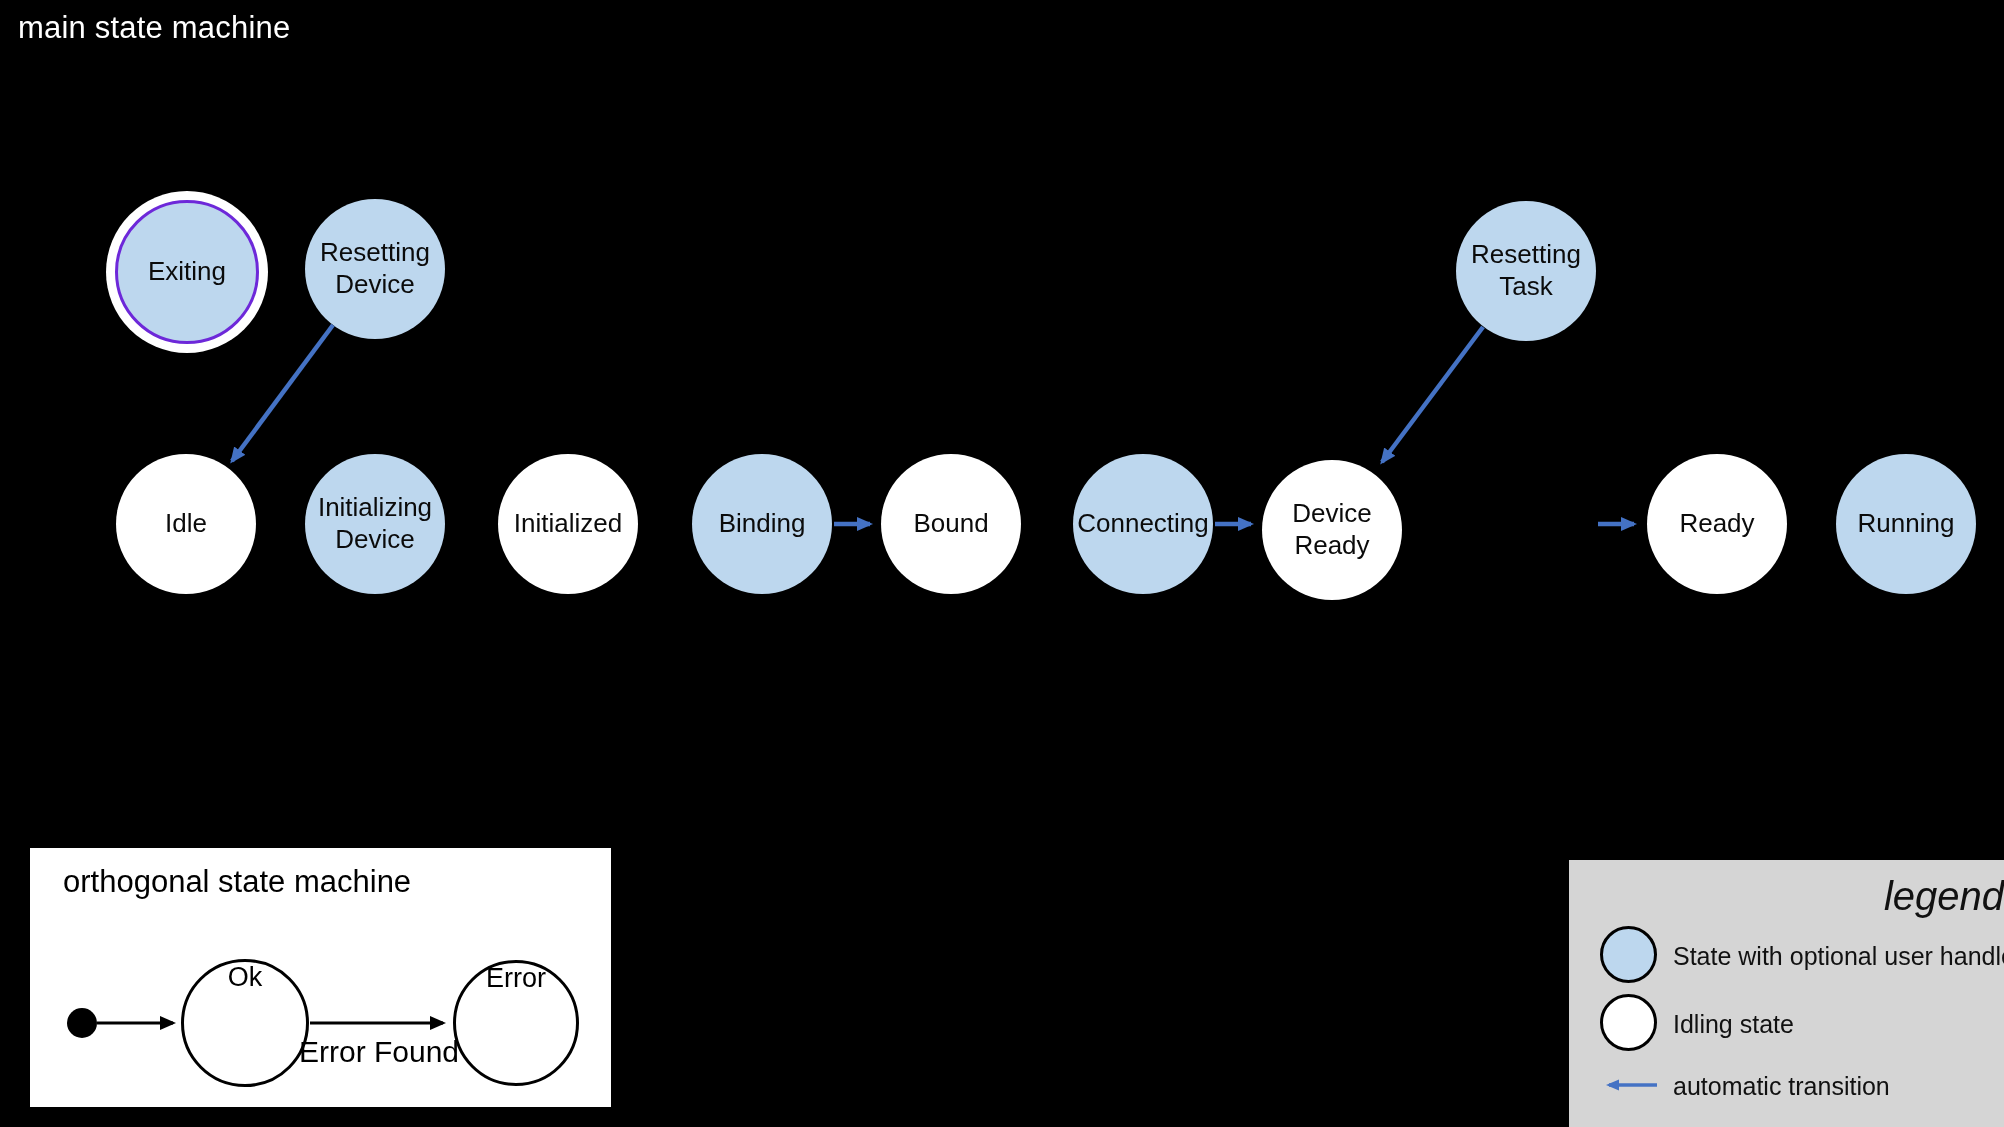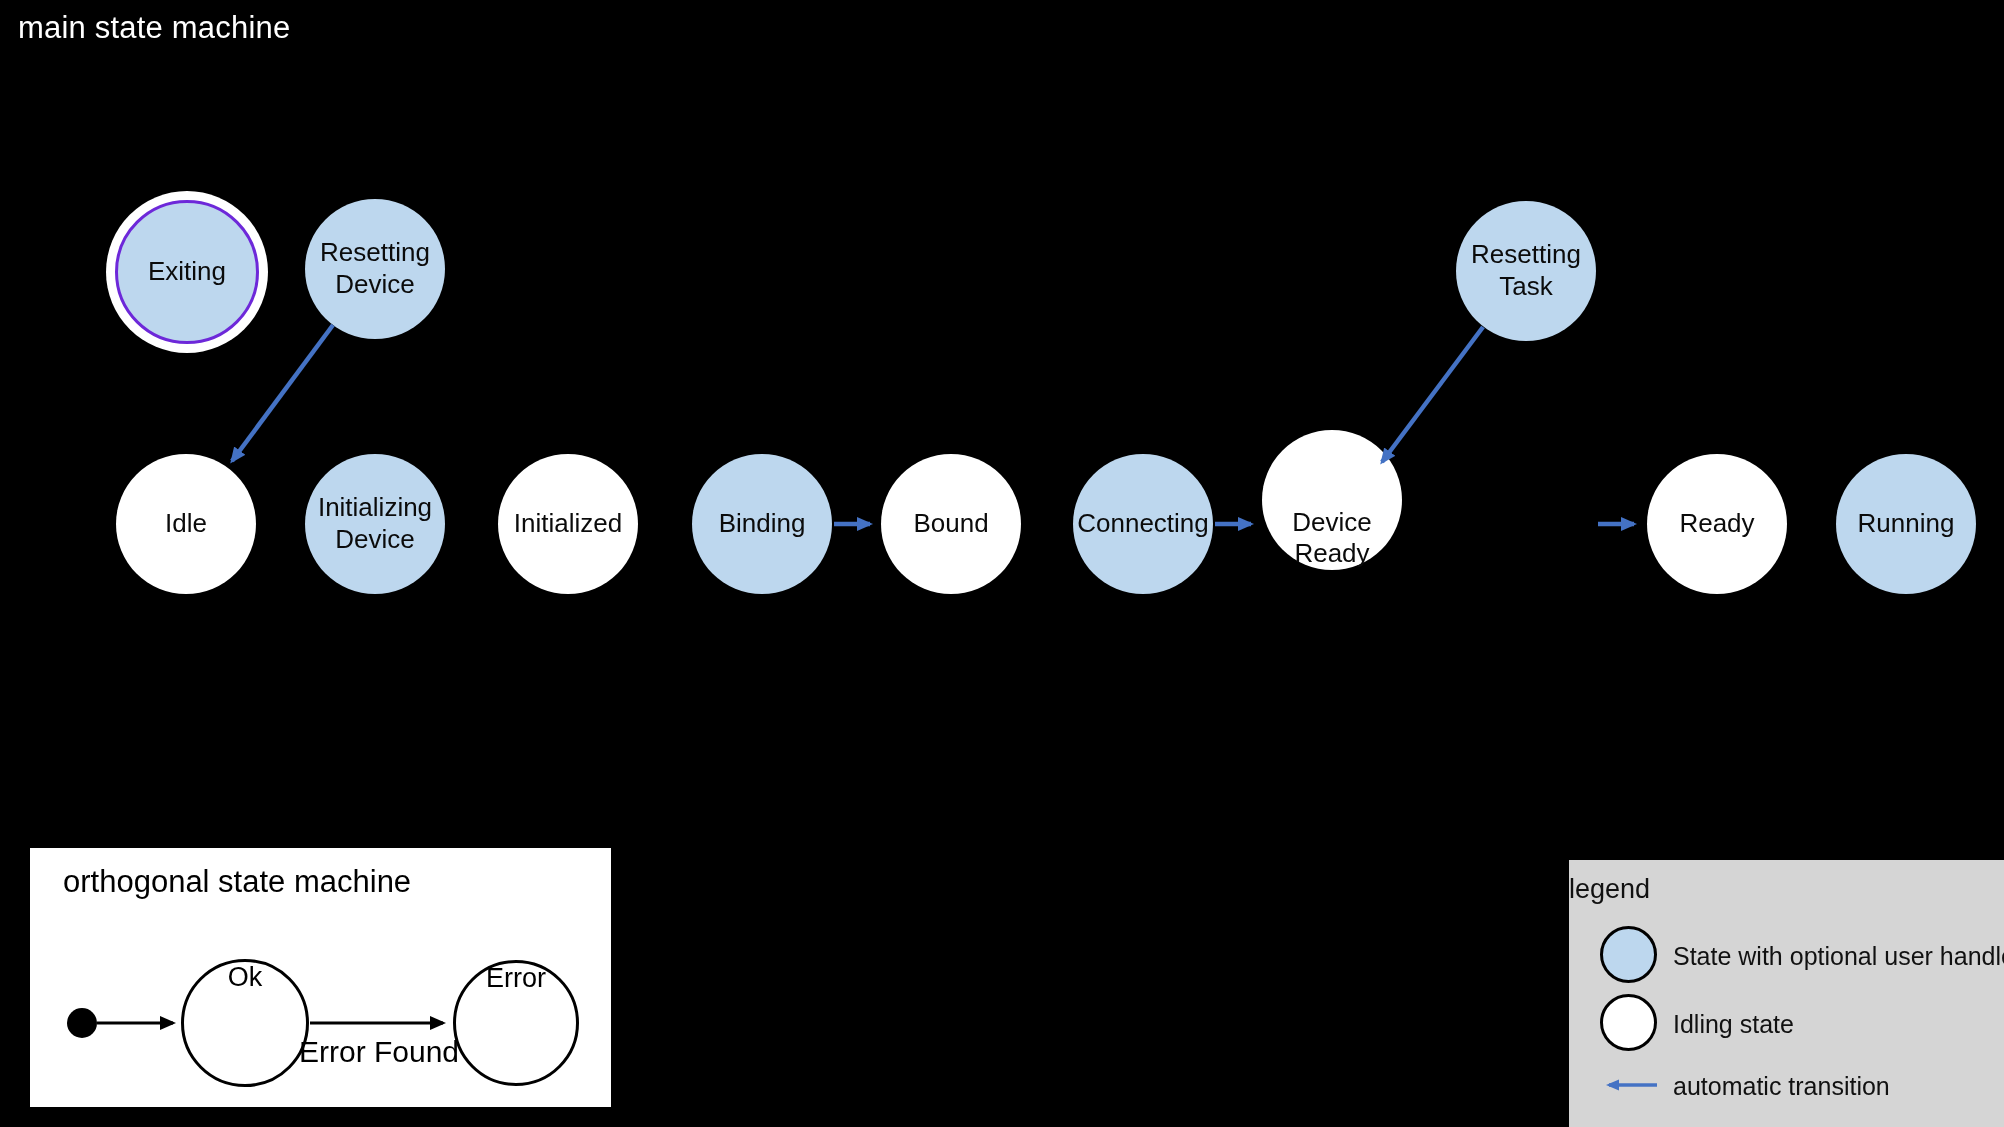--- a/index.html
+++ b/index.html
@@ -40,21 +40,21 @@
     text-align:center;font-size:27px;
   }
   .ortho-edge-label{
     position:absolute;left:259px;top:187px;width:180px;text-align:center;
     font-size:30px;color:#000;
   }
   
   .legend-box{
     position:absolute;left:1569px;top:860px;width:435px;height:267px;background:#d5d5d5;
   }
-  .legend-title{position:absolute;left:0;top:14px;width:100%;text-align:left;font-size:27px;color:#111;}
+  .legend-title{position:absolute;left:0;top:14px;width:100%;text-align:right;font-size:40px;color:#111;font-style:italic;}
   .legend-swatch{
     position:absolute;left:31px;width:57px;height:57px;border-radius:50%;
     border:3px solid #000;box-sizing:border-box;
   }
   .legend-swatch.blue{background:#bdd7ee;}
   .legend-swatch.white{background:#ffffff;}
   .legend-label{position:absolute;left:104px;font-size:25px;color:#111;white-space:nowrap;}
   .legend-arrow{position:absolute;left:0;top:0;pointer-events:none;}
 </style>
 </head>
@@ -88,21 +88,21 @@
   </div>
   <div class="state blue" style="left:692px;top:454px;">
     <span class="state-label">Binding</span>
   </div>
   <div class="state white" style="left:881px;top:454px;">
     <span class="state-label">Bound</span>
   </div>
   <div class="state blue" style="left:1073px;top:454px;">
     <span class="state-label">Connecting</span>
   </div>
-  <div class="state white" style="left:1262px;top:430px;align-items:flex-end;">
+  <div class="state white" style="left:1262px;top:460px;">
     <span class="state-label">Device Ready</span>
   </div>
   <div class="state white" style="left:1647px;top:454px;">
     <span class="state-label">Ready</span>
   </div>
   <div class="state blue" style="left:1836px;top:454px;">
     <span class="state-label">Running</span>
   </div>
 
   <svg id="arrows" width="2004" height="1127" viewBox="0 0 2004 1127">

